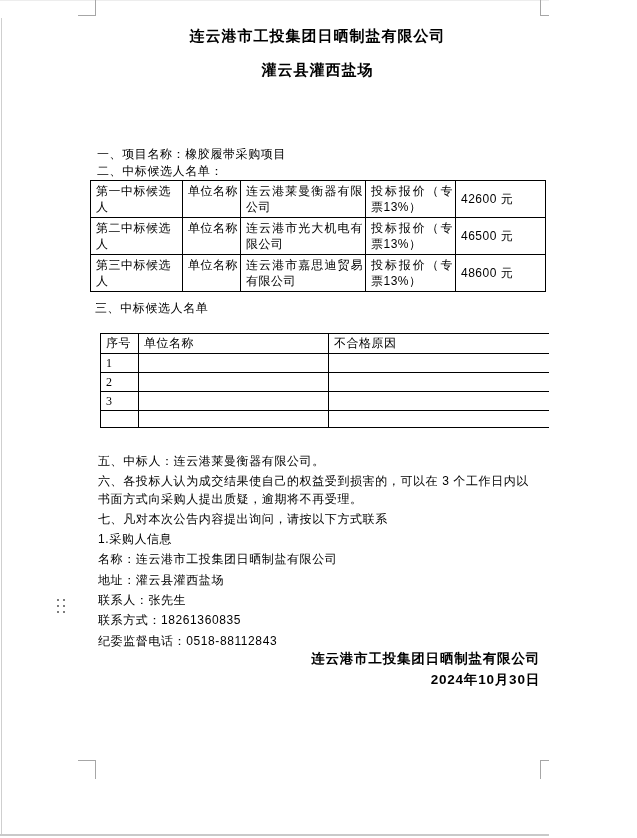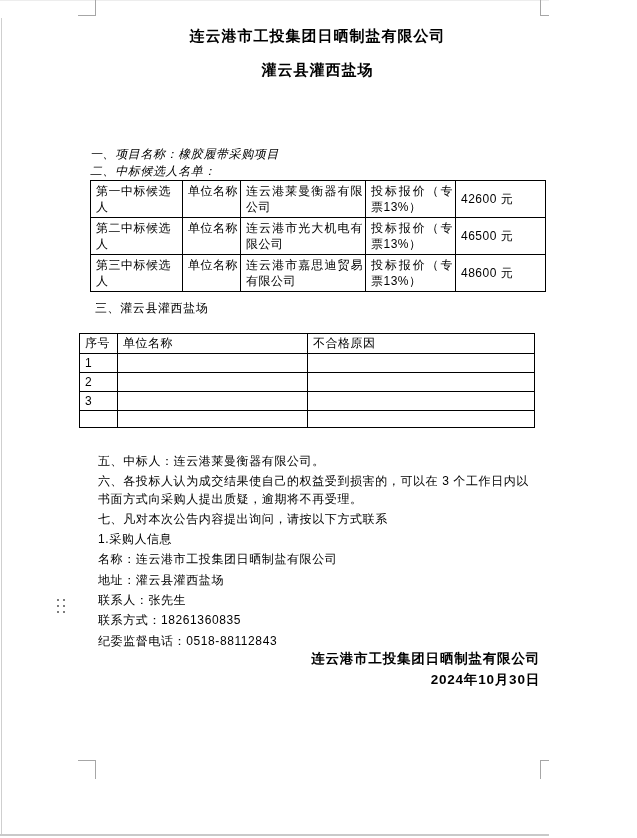--- a/index.html
+++ b/index.html
@@ -27,31 +27,31 @@
   .m-br-h{left:540px;top:760px;width:18px;height:1px;}
   .m-br-v{left:540px;top:760px;width:1px;height:19px;}
   
   .dots{position:absolute;left:57px;top:599px;width:8px;height:15px;
         display:grid;grid-template-columns:2px 2px;grid-template-rows:2px 2px 2px;
         column-gap:4px;row-gap:4px;}
   .dots i{background:#7d7d7d;width:2px;height:2px;display:block;}
   .titles{position:absolute;left:95px;top:26px;width:445px;text-align:center;}
   .titles .t{font-size:15px;font-weight:bold;line-height:20px;letter-spacing:1px;margin:0 0 14px 0;}
   .titles .t:last-child{margin-bottom:0;}
-  .sec12{position:absolute;left:90px;top:146px;width:445px;font-style:italic;}
+  .sec12{position:absolute;left:97px;top:146px;width:445px;}
   .sec12 p{margin:0;font-size:12px;line-height:17px;letter-spacing:0.6px;}
   table{border-collapse:collapse;table-layout:fixed;font-size:12px;}
   table,td,th{border:1px solid #000;}
   .tbl1{position:absolute;left:90px;top:180px;width:455px;}
   .tbl1 td{padding:2px 2px 2px 5px;vertical-align:top;line-height:16px;letter-spacing:0.5px;}
   .tbl1 td.company,.tbl1 td.pricelabel{text-align:justify;text-align-last:auto;margin-left:36px;}
   .tbl1 td.price{vertical-align:middle;}
   .tbl1 tr{height:35px;padding-left:16px;}
   .sec3{position:absolute;left:95px;top:300px;width:445px;font-size:12px;line-height:17px;letter-spacing:0.6px;margin:0;}
-  .tbl2{position:absolute;left:79px;top:333px;width:455px;}
+  .tbl2{position:absolute;left:100px;top:333px;width:455px;font-family:Liberation Serif, serif;}
   .tbl2 td{padding:1px 2px 1px 5px;vertical-align:top;line-height:16px;letter-spacing:0.5px;text-align:left;font-weight:normal;}
   .tbl2 tr.hdr{height:20px;}
   .tbl2 tr.row{height:17px;}
   .sec567{position:absolute;left:95px;top:450px;width:445px;}
   .sec567 p{margin:3px;font-size:12px;line-height:17.3px;letter-spacing:0.6px;}
   .signature{position:absolute;left:95px;top:648px;width:445px;text-align:right;}
   .signature p{margin:0;font-size:13.5px;font-weight:bold;line-height:21px;letter-spacing:0.8px;}
 </style>
 </head>
 <body>
@@ -117,21 +117,21 @@
     <tr>
       <td>第三中标候选人</td>
       <td>单位名称</td>
       <td class="company">连云港市嘉思迪贸易有限公司</td>
       <td class="pricelabel">投标报价（专票13%）</td>
       <td class="price">48600 元</td>
     </tr>
   </tbody>
     </table>
 
-  <p class="sec3">三、灌云县灌西盐场</p>
+  <p class="sec3">三、中标候选人名单</p>
 
   <table class="tbl2">
     <colgroup>
         <col style="width:38px">
         <col style="width:190px">
         <col style="width:227px">
       </colgroup>
     <tbody>
         <tr class="hdr">
       <td>序号</td>

